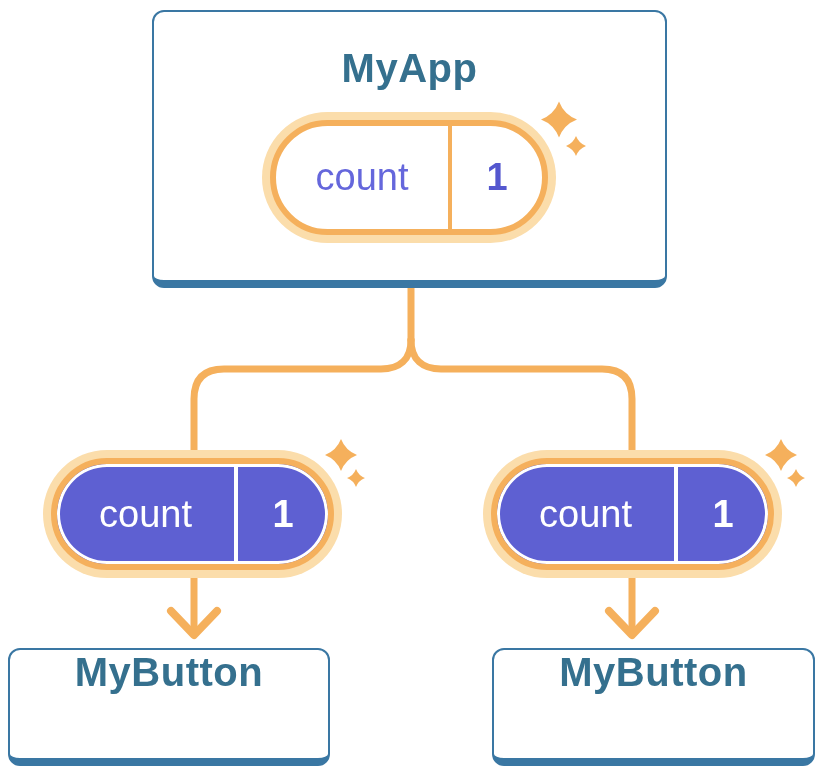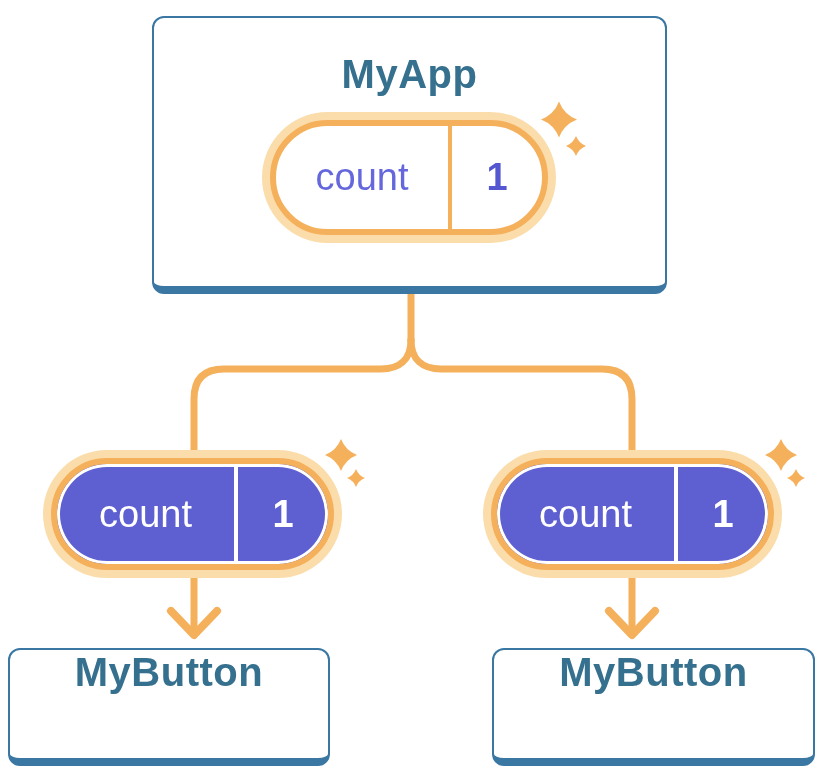--- a/index.html
+++ b/index.html
@@ -24,21 +24,21 @@
   .node{
     position:absolute;box-sizing:border-box;z-index:2;
     background:#fff;
     border:2.5px solid var(--blue-border);
     border-bottom-width:8px;
     border-radius:12px;
   }
   .node-title{
     font-size:40px;font-weight:600;color:var(--blue-text);letter-spacing:.5px;
   }
-  #myapp-card{left:152px;top:16px;width:515px;height:278px;}
+  #myapp-card{left:152px;top:10px;width:515px;height:278px;}
   #myapp-card .node-title{position:absolute;top:34px;left:0;right:0;text-align:center;}
   .mybutton{display:flex;align-items:flex-start;justify-content:center;}
   #mybutton-left{left:8px;top:648px;width:322px;height:118px;}
   #mybutton-right{left:492px;top:648px;width:323px;height:118px;}
 
   
   .pill{
     position:absolute;box-sizing:border-box;z-index:3;
     display:flex;align-items:stretch;
     border:6px solid var(--orange);

